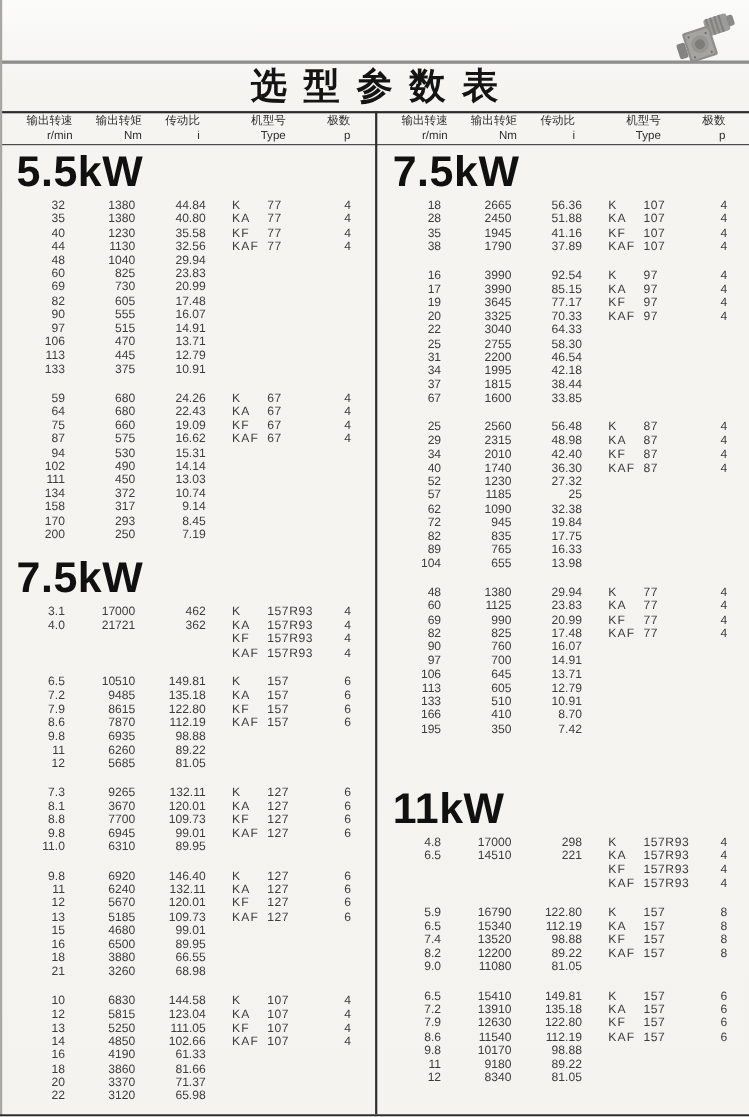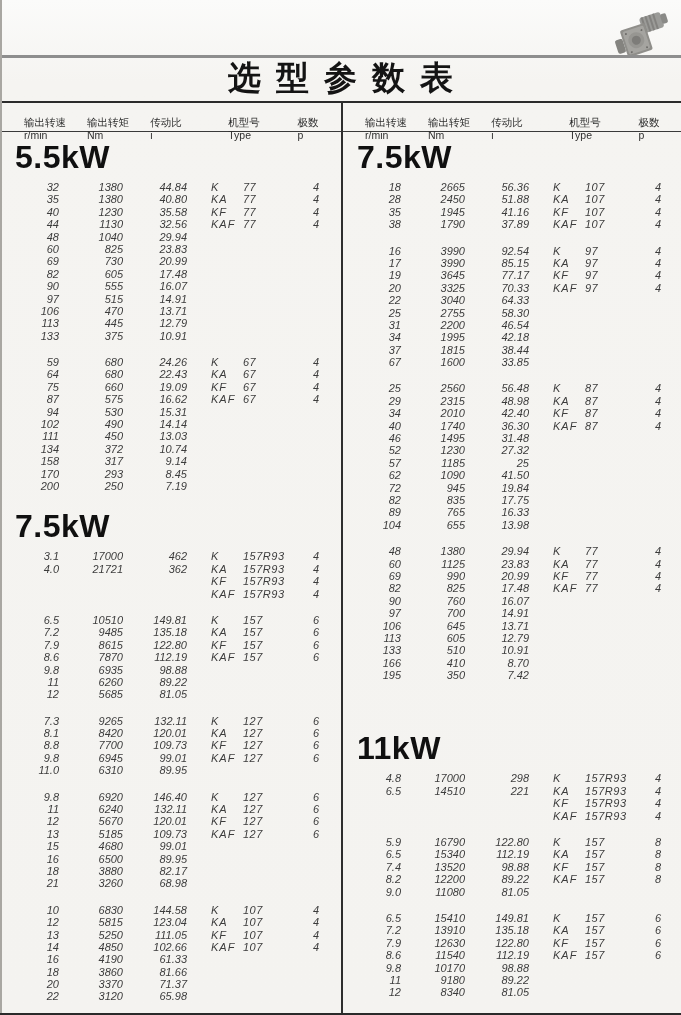--- a/index.html
+++ b/index.html
@@ -32,39 +32,39 @@
   }
 
   
   .photo{position:absolute;top:8px;right:6px;width:70px;height:56px;}
 
   
   .hdr-half{position:absolute;top:104px;height:28px;}
   .hdr-left{left:0;width:341px;}
   .hdr-right{left:341px;width:340px;}
   .hdr-cell{
-    position:absolute;top:12px;transform:translateX(-50%);
-    text-align:left;white-space:nowrap;
+    position:absolute;top:0;transform:translateX(-50%);
+    text-align:right;white-space:nowrap;
     color:#2f2f2f;font-size:10.5px;line-height:13px;
   }
 
   
   .col{position:absolute;top:133px;}
   .col-left{left:1px;width:340px;}
   .col-right{left:343px;width:338px;}
 
   .section-title{
-    font-size:32px;font-weight:800;color:#101010;
+    font-size:39px;font-weight:800;color:#101010;
     margin:9px 0 9px 14px;line-height:30px;
     letter-spacing:0.5px;
   }
   .section + .section .section-title{margin-top:19px;}
   .col-right .section:nth-child(2) .section-title{margin-top:52px;}
 
-  .block{margin-bottom:14px;font-style:italic;}
+  .block{margin-bottom:14px;}
   .row{
     display:grid;
     grid-template-columns:58px 64px 64px 56px 62px 22px;
     height:12.4px;line-height:12.4px;
     font-size:11px;color:#3c3c3c;
     white-space:nowrap;
   }
   .cell{overflow:visible;}
   .c-speed{text-align:right;}
   .c-torque{text-align:right;}
@@ -451,21 +451,21 @@
           <div class="row">
             <div class="cell c-speed">7.3</div>
             <div class="cell c-torque">9265</div>
             <div class="cell c-ratio">132.11</div>
             <div class="cell c-type">K</div>
             <div class="cell c-size">127</div>
             <div class="cell c-poles">6</div>
           </div>
           <div class="row">
             <div class="cell c-speed">8.1</div>
-            <div class="cell c-torque">8420</div>
+            <div class="cell c-torque">3670</div>
             <div class="cell c-ratio">120.01</div>
             <div class="cell c-type">KA</div>
             <div class="cell c-size">127</div>
             <div class="cell c-poles">6</div>
           </div>
           <div class="row">
             <div class="cell c-speed">8.8</div>
             <div class="cell c-torque">7700</div>
             <div class="cell c-ratio">109.73</div>
             <div class="cell c-type">KF</div>
@@ -534,21 +534,21 @@
             <div class="cell c-speed">16</div>
             <div class="cell c-torque">6500</div>
             <div class="cell c-ratio">89.95</div>
             <div class="cell c-type"></div>
             <div class="cell c-size"></div>
             <div class="cell c-poles"></div>
           </div>
           <div class="row">
             <div class="cell c-speed">18</div>
             <div class="cell c-torque">3880</div>
-            <div class="cell c-ratio">82.17</div>
+            <div class="cell c-ratio">66.55</div>
             <div class="cell c-type"></div>
             <div class="cell c-size"></div>
             <div class="cell c-poles"></div>
           </div>
           <div class="row">
             <div class="cell c-speed">21</div>
             <div class="cell c-torque">3260</div>
             <div class="cell c-ratio">68.98</div>
             <div class="cell c-type"></div>
             <div class="cell c-size"></div>
@@ -769,47 +769,39 @@
           </div>
           <div class="row">
             <div class="cell c-speed">40</div>
             <div class="cell c-torque">1740</div>
             <div class="cell c-ratio">36.30</div>
             <div class="cell c-type">KAF</div>
             <div class="cell c-size">87</div>
             <div class="cell c-poles">4</div>
           </div>
           <div class="row">
-            <div class="cell c-speed">46</div>
-            <div class="cell c-torque">1495</div>
-            <div class="cell c-ratio">31.48</div>
-            <div class="cell c-type"></div>
-            <div class="cell c-size"></div>
-            <div class="cell c-poles"></div>
-          </div>
-          <div class="row">
             <div class="cell c-speed">52</div>
             <div class="cell c-torque">1230</div>
             <div class="cell c-ratio">27.32</div>
             <div class="cell c-type"></div>
             <div class="cell c-size"></div>
             <div class="cell c-poles"></div>
           </div>
           <div class="row">
             <div class="cell c-speed">57</div>
             <div class="cell c-torque">1185</div>
             <div class="cell c-ratio">25</div>
             <div class="cell c-type"></div>
             <div class="cell c-size"></div>
             <div class="cell c-poles"></div>
           </div>
           <div class="row">
             <div class="cell c-speed">62</div>
             <div class="cell c-torque">1090</div>
-            <div class="cell c-ratio">41.50</div>
+            <div class="cell c-ratio">32.38</div>
             <div class="cell c-type"></div>
             <div class="cell c-size"></div>
             <div class="cell c-poles"></div>
           </div>
           <div class="row">
             <div class="cell c-speed">72</div>
             <div class="cell c-torque">945</div>
             <div class="cell c-ratio">19.84</div>
             <div class="cell c-type"></div>
             <div class="cell c-size"></div>

